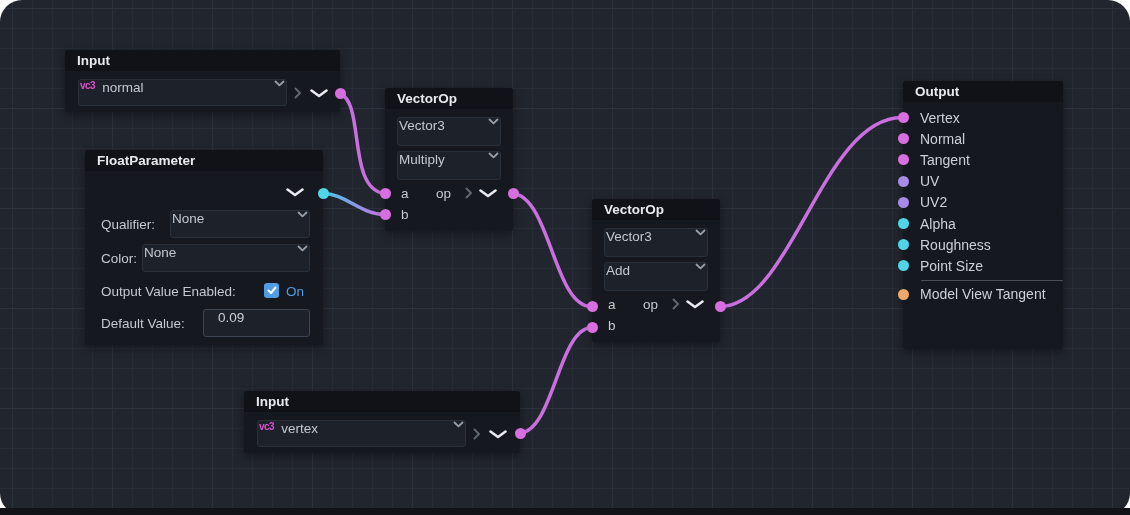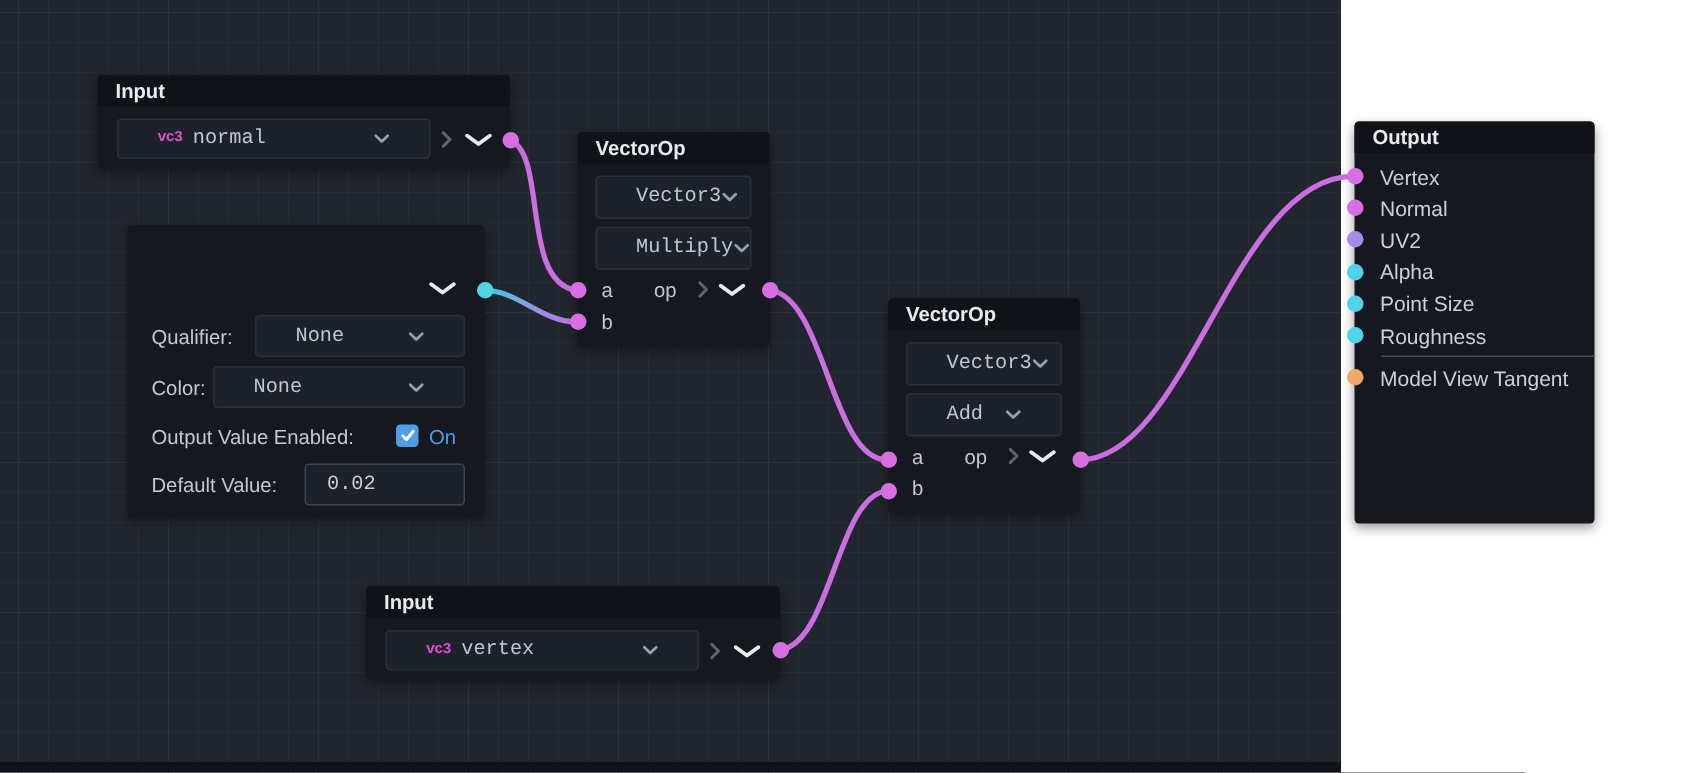--- a/index.html
+++ b/index.html
@@ -1,44 +1,45 @@
 <!DOCTYPE html>
 <html><head>
 <meta charset="utf-8">
 <style>
   * { margin:0; padding:0; box-sizing:border-box; }
   html,body { width:1130px; height:515px; overflow:hidden; }
   body { font-family:"Liberation Sans", sans-serif; }
 
   .canvas {
-    position:relative; width:894px; height:515px;
+    position:relative; width:1130px; height:515px;
     background-color:#21252d;
     background-image:
       linear-gradient(#2c323c 1px, transparent 1px),
       linear-gradient(90deg, #2c323c 1px, transparent 1px),
       linear-gradient(#272c35 1px, transparent 1px),
       linear-gradient(90deg, #272c35 1px, transparent 1px);
     background-size:100px 100px, 100px 100px, 20px 20px, 20px 20px;
     background-position:12px 8px;
+    border-radius:22px;
   }
   .bottom-edge { position:absolute; left:0; bottom:0; width:100%; height:7px; background:#111318; z-index:3; }
 
   svg.wires { position:absolute; left:0; top:0; z-index:1; pointer-events:none; }
   svg.wires path { pointer-events:stroke; }
 
   .node { position:absolute; z-index:2; background:#15181e; border-radius:3px;
           box-shadow:0 3px 8px rgba(0,0,0,.4); }
   .node-header { height:21px; background:#101218; border-radius:3px 3px 0 0;
                  display:flex; align-items:center; padding:0 12px; }
   .node-title { font-weight:bold; font-size:13.5px; color:#e7eaee; white-space:nowrap; }
 
   .select, .text-field {
     position:absolute; background:#1d212a; border-radius:3px;
-    display:flex; align-items:center; padding:0 26px;
-    color:#c3c8d0; font-size:13.5px; white-space:nowrap;font-family:Liberation Mono, monospace;
+    display:flex; align-items:flex-start; padding:0 1px;
+    color:#c3c8d0; font-size:13.5px; white-space:nowrap;
   }
   .select { border:1px solid #2a3039; }
   .text-field { border:1px solid #3d4452; color:#cbcfd6; }
   .select .chev { margin-left:auto; display:flex; align-items:center; }
 
   .badge { font-weight:bold; font-size:10px; letter-spacing:-.5px; margin-right:7px; }
 
   .icon-btn { position:absolute; display:flex; align-items:center; justify-content:center; cursor:pointer; }
 
   .port { position:absolute; width:11px; height:11px; border-radius:50%; }
@@ -96,20 +97,23 @@
     </span>
     <span class="icon-btn" style="left:245px;top:39px">
       <svg width="18" height="9" viewBox="0 0 18 9">
           <polyline points="1.5,1.5 9,7 16.5,1.5" fill="none" stroke="#e8eaee" stroke-width="2.6" stroke-linecap="round" stroke-linejoin="round"></polyline>
         </svg>
     </span>
     <span class="port" style="right: -5.5px; top: 38px; background: rgb(216, 111, 224);"></span>
   </div>
 
   <div class="node" style="left:85px;top:150px;width:238px;height:195px">
+    <div class="node-header">
+      <span class="node-title">FloatParameter</span>
+    </div>
     <span class="icon-btn" style="left:201px;top:38px">
       <svg width="18" height="9" viewBox="0 0 18 9">
           <polyline points="1.5,1.5 9,7 16.5,1.5" fill="none" stroke="#e8eaee" stroke-width="2.6" stroke-linecap="round" stroke-linejoin="round"></polyline>
         </svg>
     </span>
     <span class="port" style="right: -5.5px; top: 38px; background: rgb(79, 212, 232);"></span>
 
     <span class="fp-label" style="left:16px;top:67px">Qualifier:</span>
     <div class="select" style="left:85px;top:60px;width:140px;height:28px">
       <span>None</span>
@@ -132,21 +136,21 @@
 
     <span class="fp-label" style="left:16px;top:134px">Output Value Enabled:</span>
     <span class="checkbox" style="left: 179px; top: 133px; background: rgb(81, 157, 228);">
       <svg width="10" height="9" viewBox="0 0 10 9">
           <polyline points="1.5,4.5 4,7 8.5,1.5" fill="none" stroke="#ffffff" stroke-width="2" stroke-linecap="round" stroke-linejoin="round"></polyline>
         </svg>
     </span>
     <span class="accent-text" style="left: 201px; top: 134px; color: rgb(81, 157, 228);">On</span>
 
     <span class="fp-label" style="left:16px;top:166px">Default Value:</span>
-    <div class="text-field" style="left:118px;top:159px;width:107px;height:28px;padding-left:14px">0.02</div>
+    <div class="text-field" style="left:118px;top:159px;width:107px;height:28px;padding-left:14px">0.09</div>
   </div>
 
   <div class="node" style="left:385px;top:88px;width:128px;height:143px">
     <div class="node-header">
       <span class="node-title">VectorOp</span>
     </div>
     <div class="select" style="left:12px;top:29px;width:104px;height:29px">
       <span>Vector3</span>
       <span class="chev">
         <svg width="11" height="7" viewBox="0 0 11 7">
@@ -251,34 +255,42 @@
     <div class="output-ports" id="output-ports">
         <div class="out-row">
           <span class="port port-left" style="background: rgb(216, 111, 224);"></span>
           <span class="out-label">Vertex</span>
         </div>
         <div class="out-row">
           <span class="port port-left" style="background: rgb(216, 111, 224);"></span>
           <span class="out-label">Normal</span>
         </div>
         <div class="out-row">
+          <span class="port port-left" style="background: rgb(216, 111, 224);"></span>
+          <span class="out-label">Tangent</span>
+        </div>
+        <div class="out-row">
+          <span class="port port-left" style="background: rgb(169, 138, 232);"></span>
+          <span class="out-label">UV</span>
+        </div>
+        <div class="out-row">
           <span class="port port-left" style="background: rgb(169, 138, 232);"></span>
           <span class="out-label">UV2</span>
         </div>
         <div class="out-row">
           <span class="port port-left" style="background: rgb(79, 212, 232);"></span>
           <span class="out-label">Alpha</span>
         </div>
         <div class="out-row">
           <span class="port port-left" style="background: rgb(79, 212, 232);"></span>
+          <span class="out-label">Roughness</span>
+        </div>
+        <div class="out-row">
+          <span class="port port-left" style="background: rgb(79, 212, 232);"></span>
           <span class="out-label">Point Size</span>
-        </div>
-        <div class="out-row">
-          <span class="port port-left" style="background: rgb(79, 212, 232);"></span>
-          <span class="out-label">Roughness</span>
         </div>
         <div class="out-divider"></div>
         <div class="out-row">
           <span class="port port-left" style="background: rgb(239, 168, 106);"></span>
           <span class="out-label">Model View Tangent</span>
         </div>
       </div>
   </div>
 
   <div class="bottom-edge"></div>

